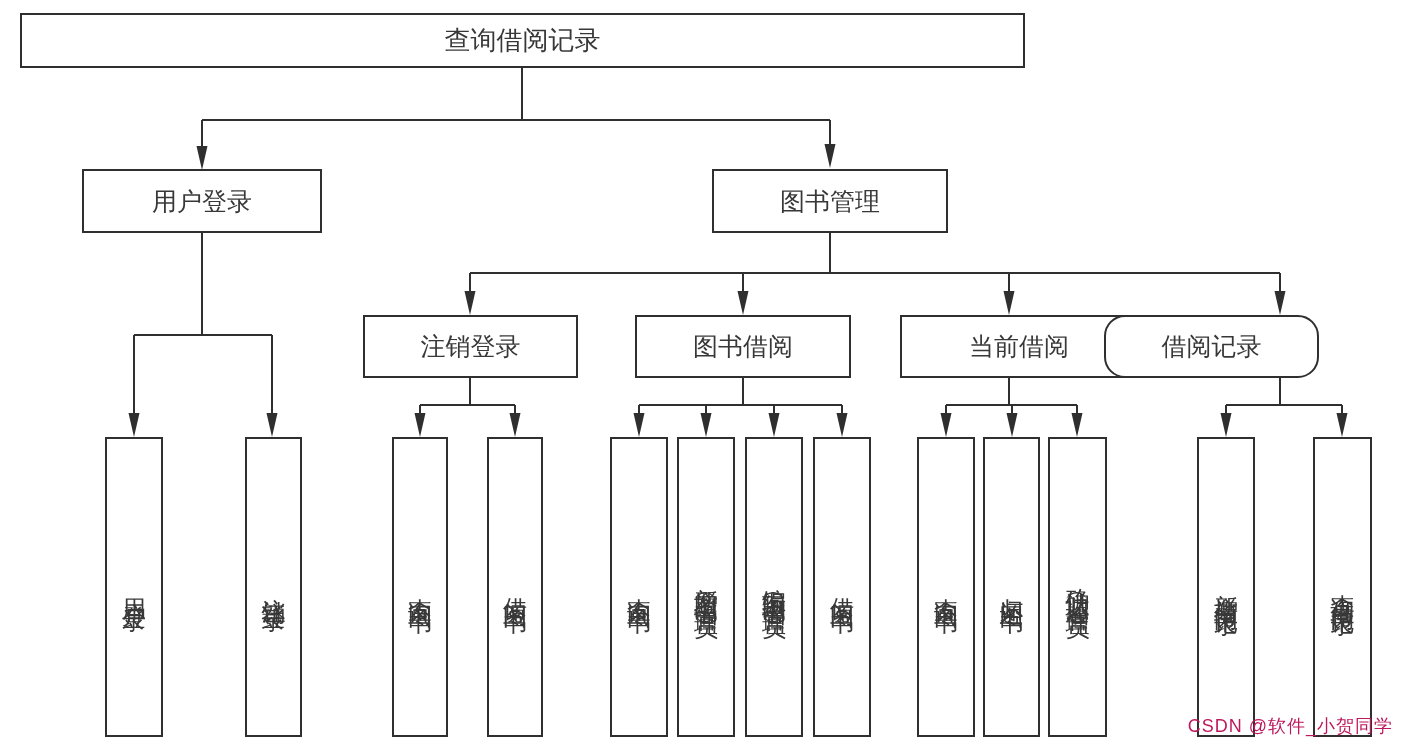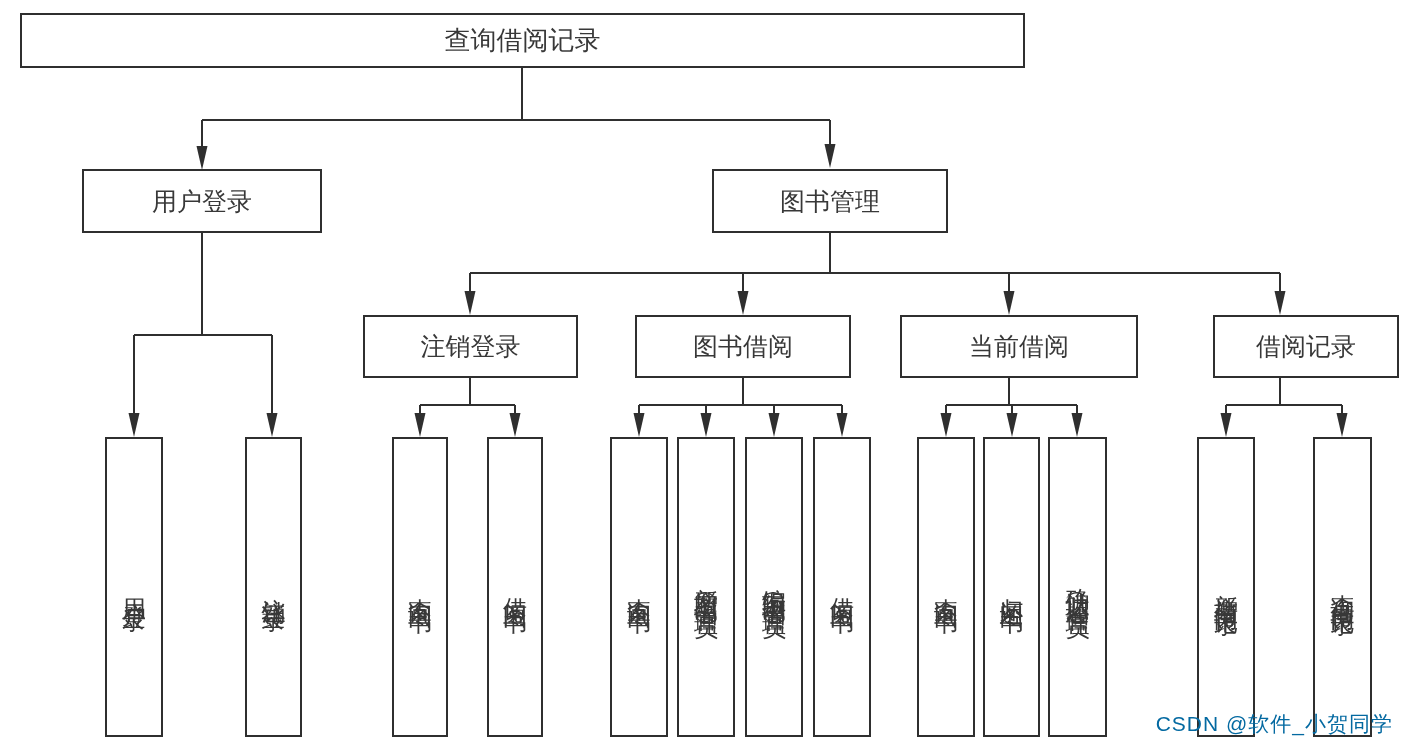--- a/index.html
+++ b/index.html
@@ -43,22 +43,22 @@
     writing-mode: vertical-rl;
     letter-spacing: 4px;
     line-height: 1;
     color: #383838;
   }
 
   .watermark {
     position: absolute;
     right: 12px;
     bottom: 9px;
-    font-size: 21px;
-    color: #0369a1;
+    font-size: 18px;
+    color: #be185d;
     letter-spacing: 1px;
     white-space: nowrap;
   }
 </style>
 </head>
 <body>
 
 <div class="canvas">
 
   <svg class="connectors" viewBox="0 0 1405 747" xmlns="http://www.w3.org/2000/svg">
@@ -147,21 +147,21 @@
 
   <div class="node lvl3" style="left:363px; width:215px;">
     <span>注销登录</span>
   </div>
   <div class="node lvl3" style="left:635px; width:216px;">
     <span>图书借阅</span>
   </div>
   <div class="node lvl3" style="left:900px; width:238px;">
     <span>当前借阅</span>
   </div>
-  <div class="node lvl3" style="left:1213px; width:186px;">
+  <div class="node lvl3" style="left:1104px; width:215px;border-radius:21px;">
     <span>借阅记录</span>
   </div>
 
   <div class="node leaf" style="left:105px; width:58px;">
     <span class="vtext">用户登录</span>
   </div>
   <div class="node leaf" style="left:245px; width:57px;">
     <span class="vtext">注销登录</span>
   </div>
 

